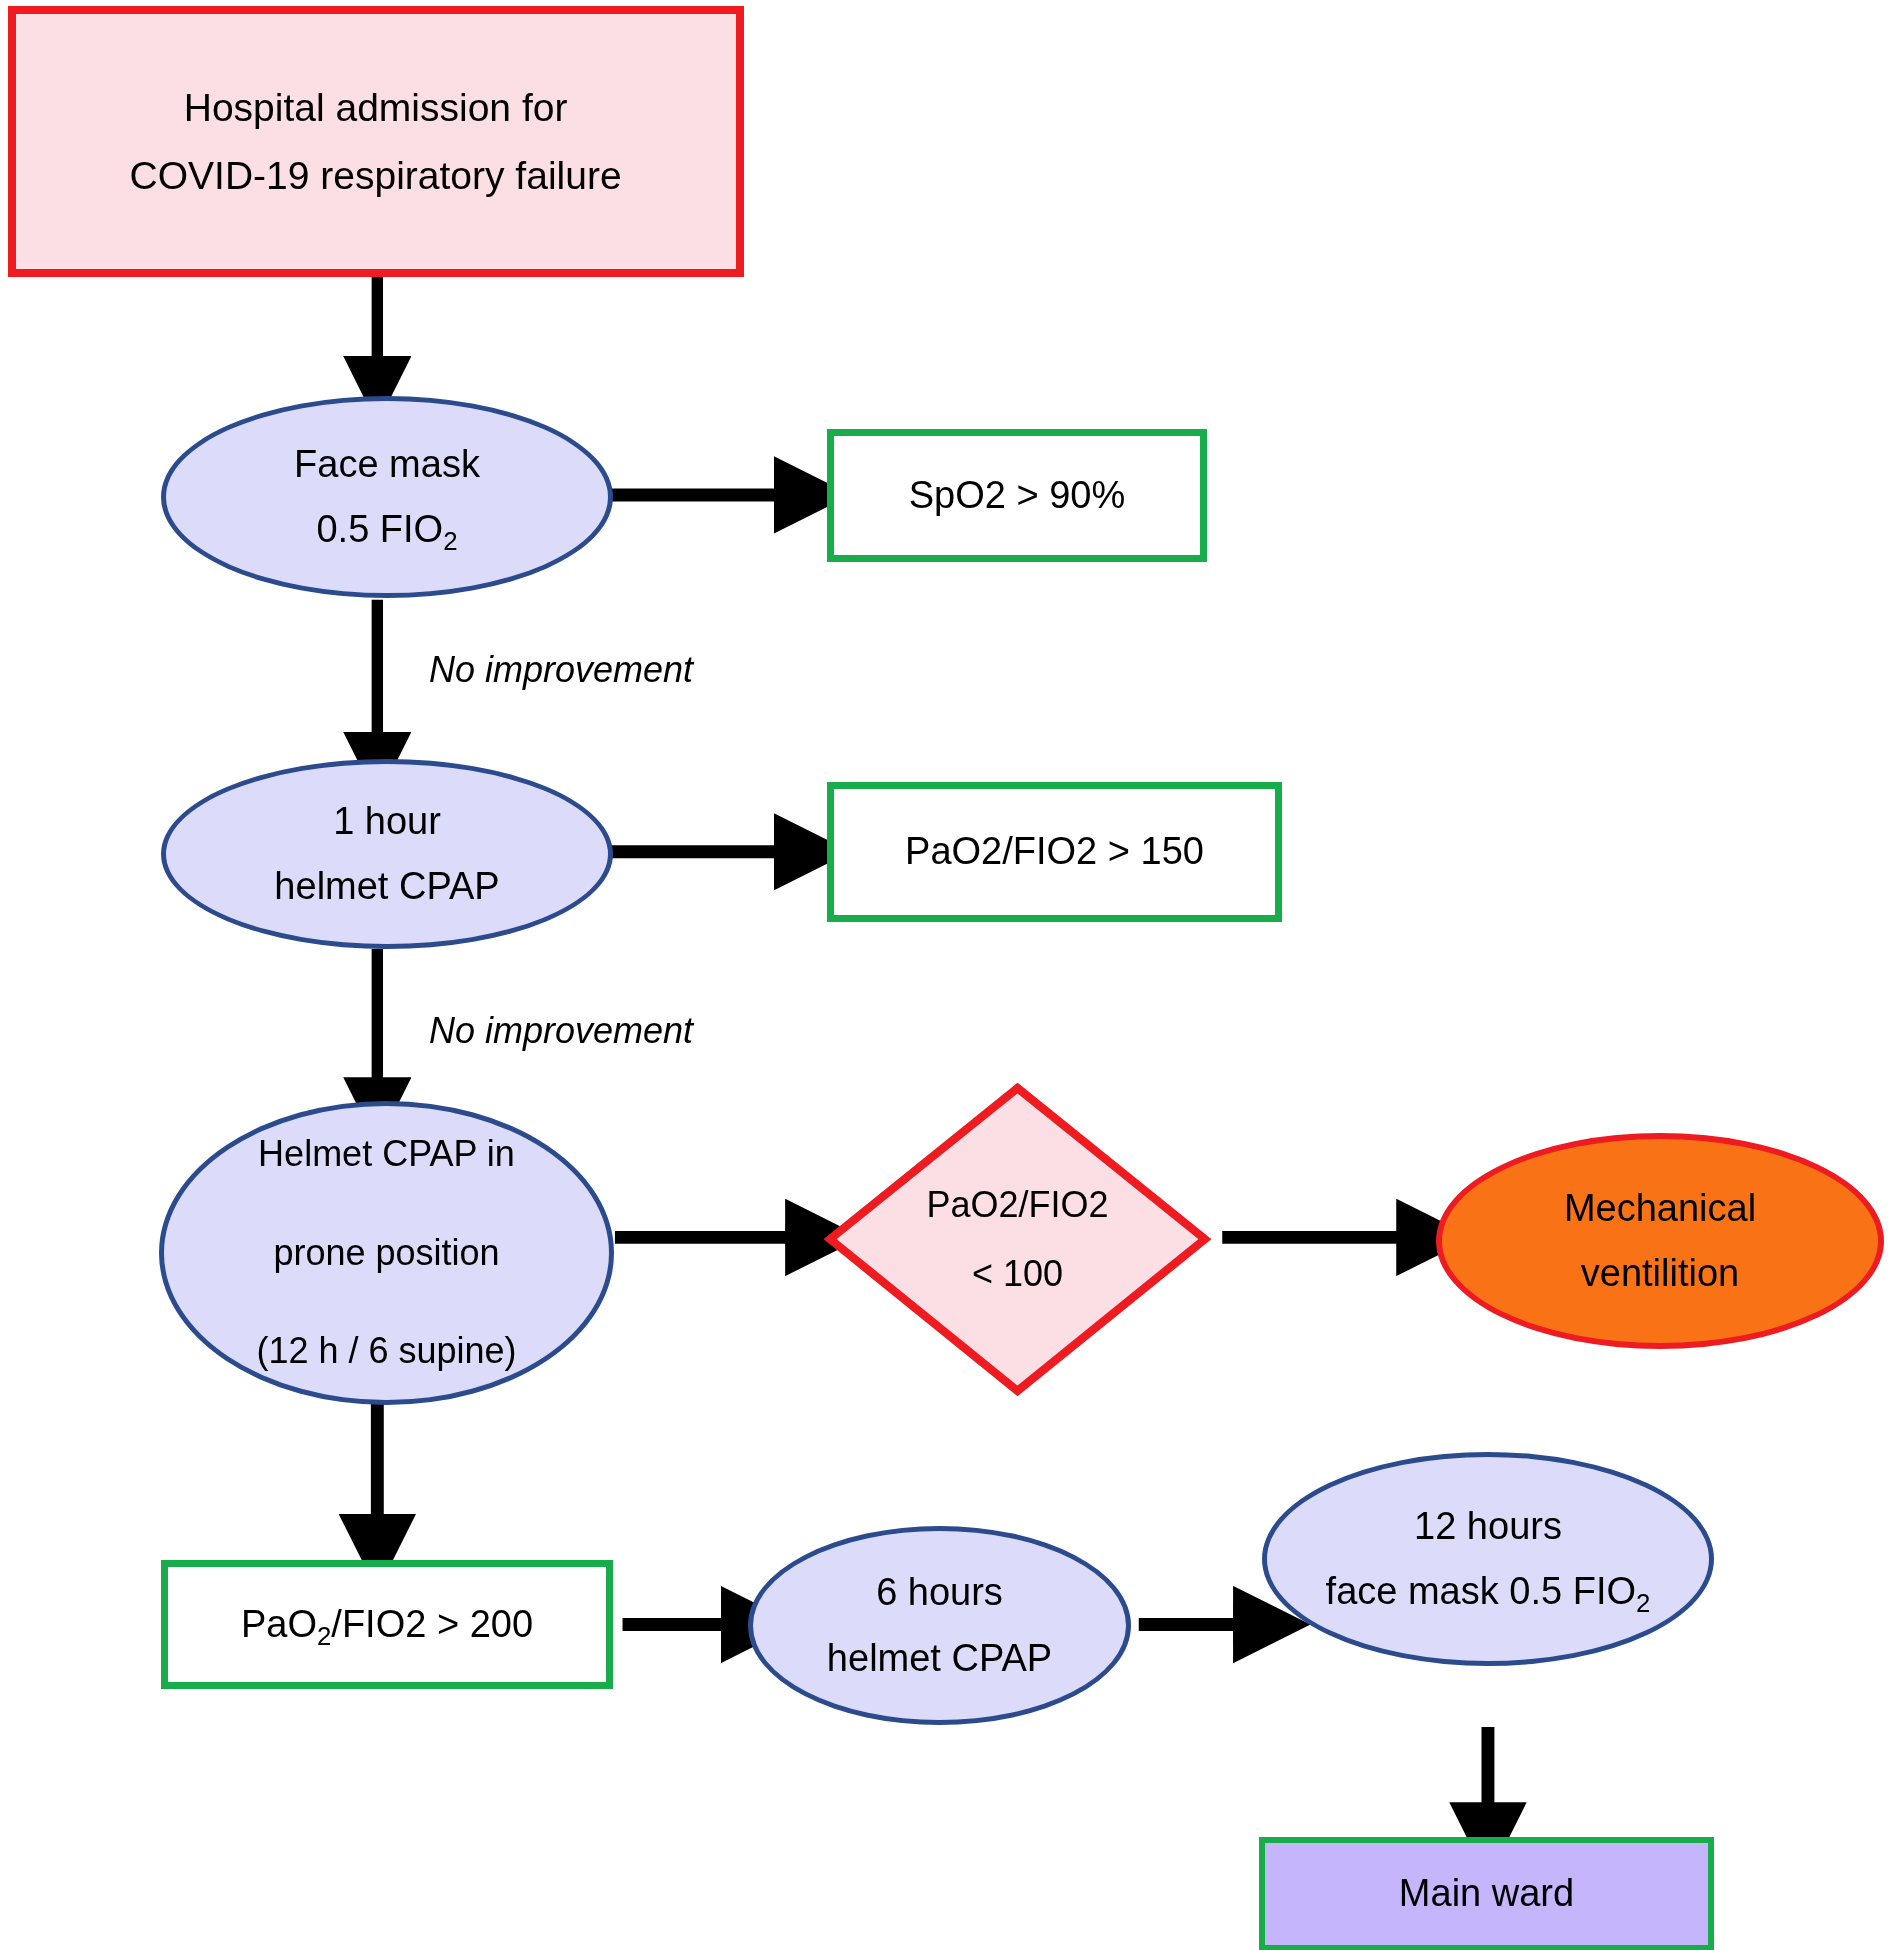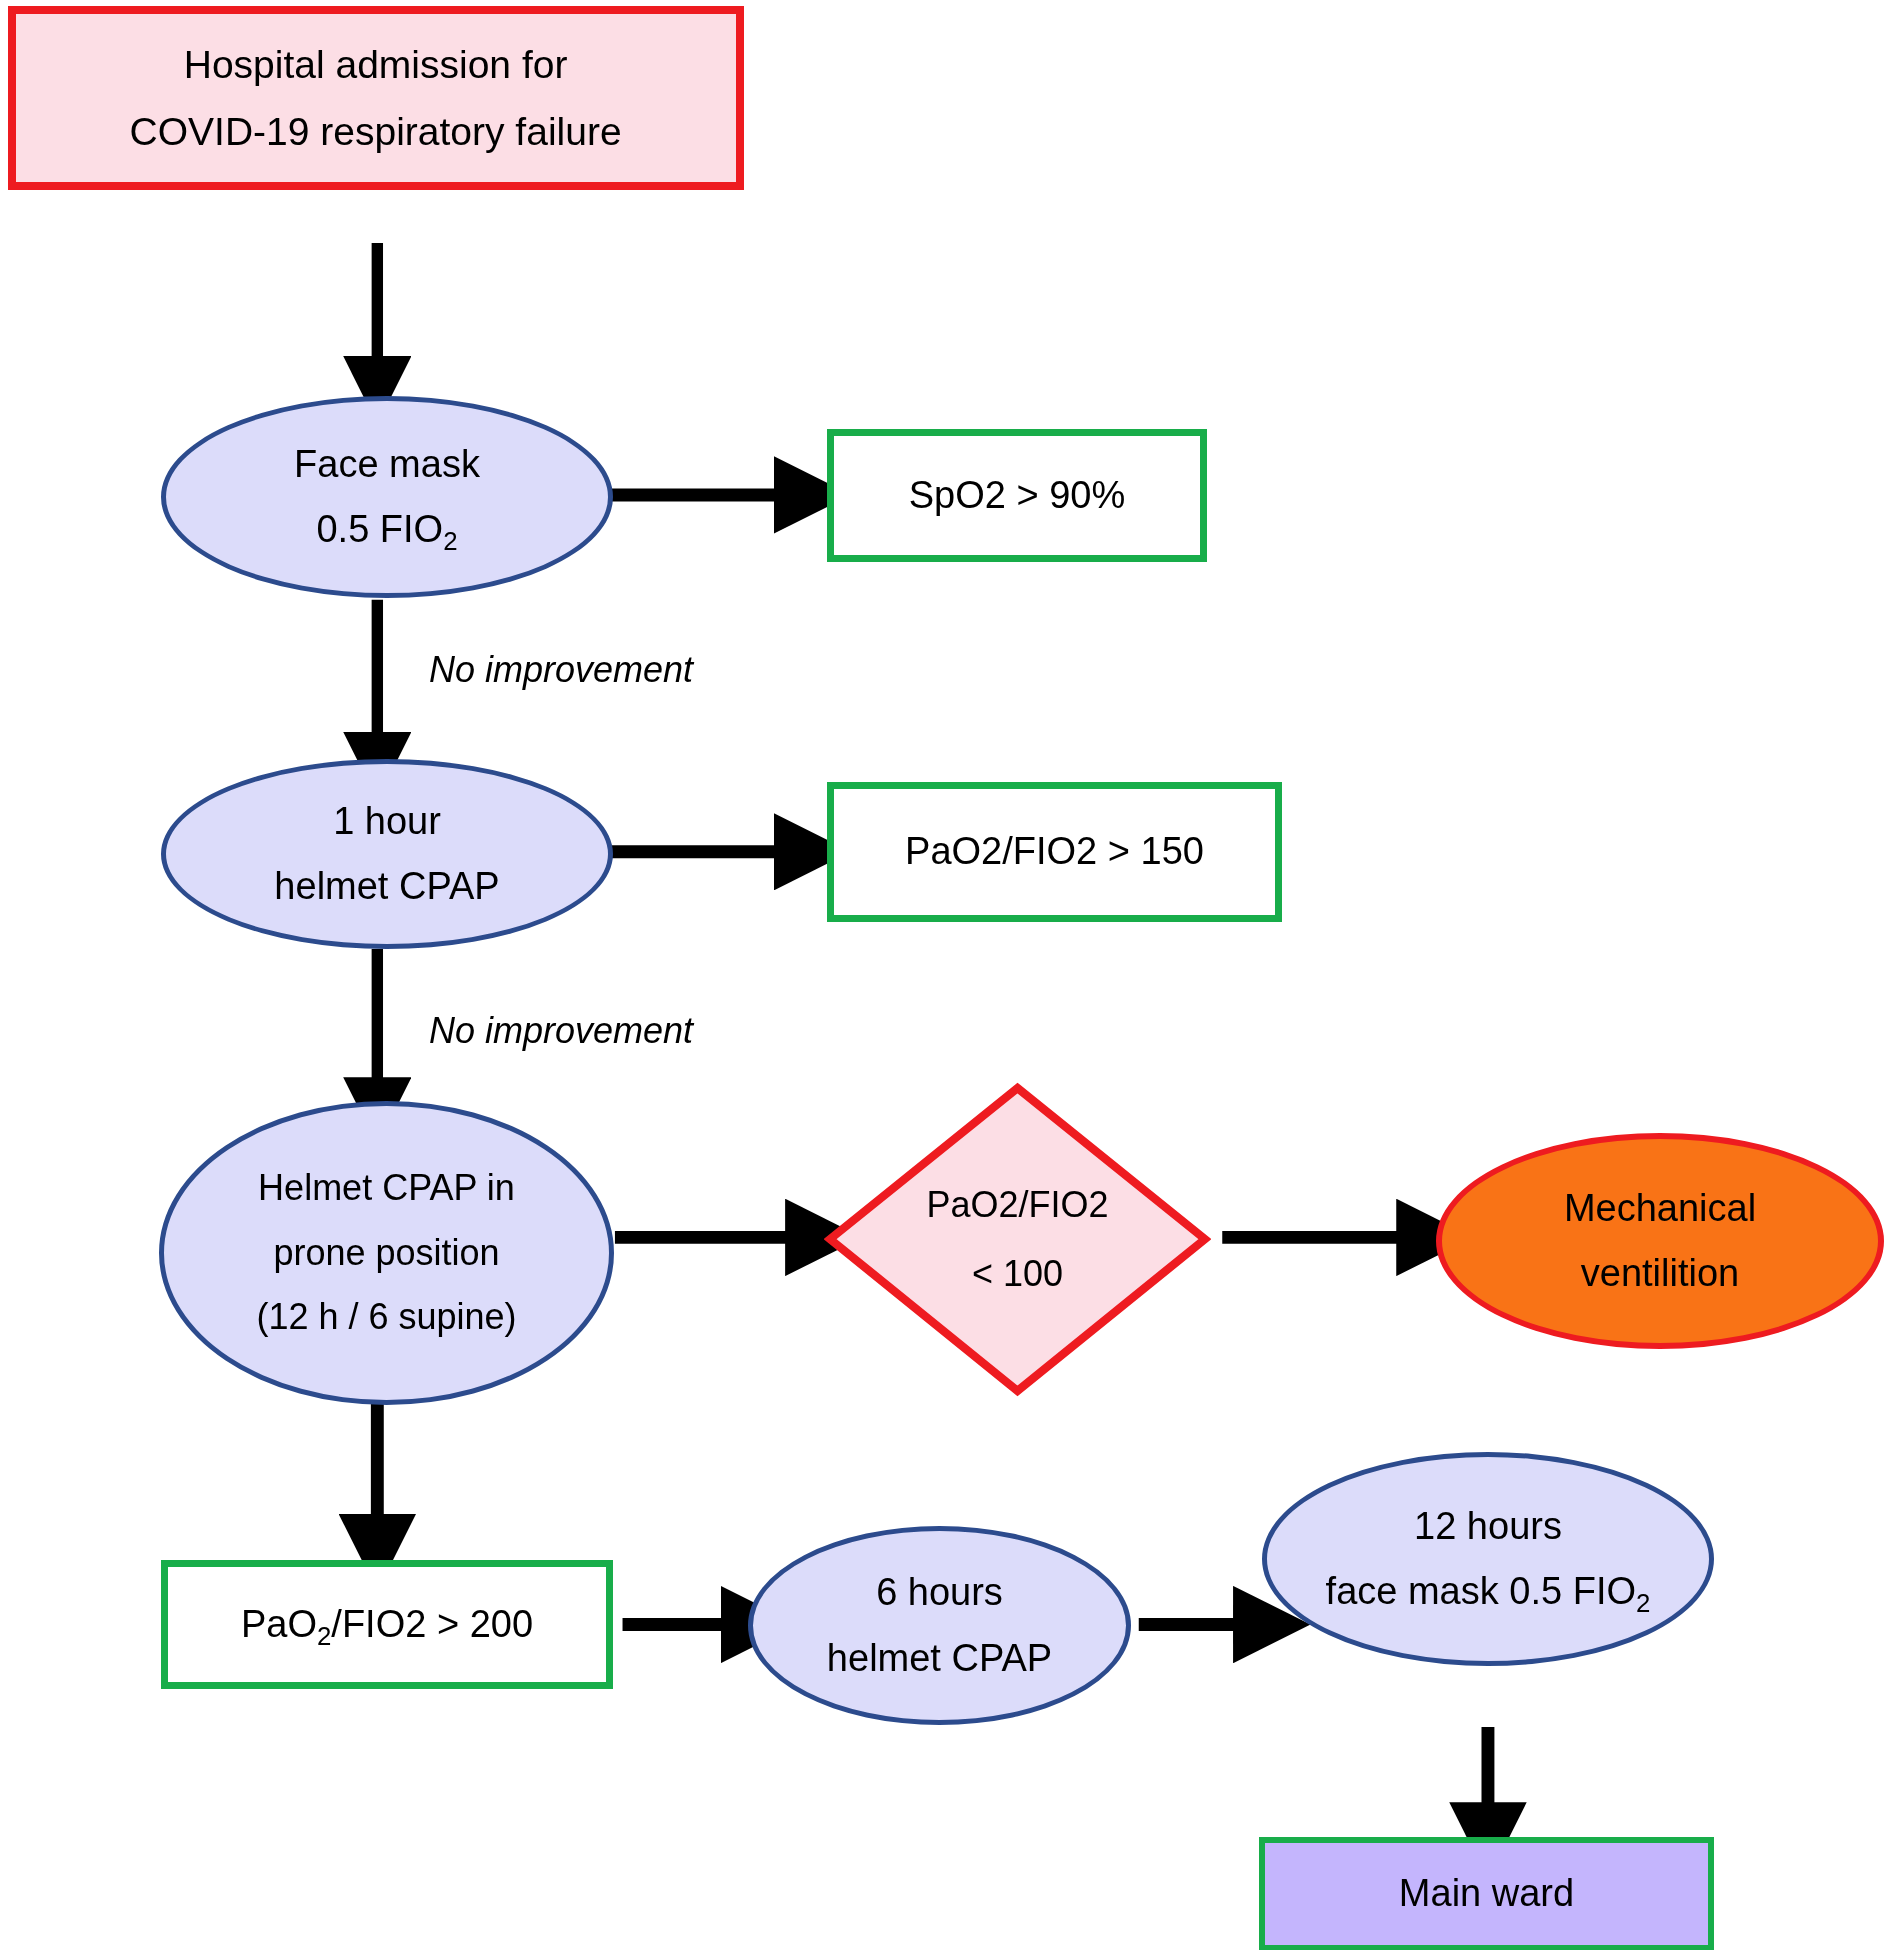--- a/index.html
+++ b/index.html
@@ -127,21 +127,21 @@
 
     <line x1="497" y1="1835" x2="497" y2="2035" stroke="#000" stroke-width="17" marker-end="url(#ah)"></line>
 
     <line x1="820" y1="2140" x2="990" y2="2140" stroke="#000" stroke-width="17" marker-end="url(#ah)"></line>
 
     <line x1="1500" y1="2140" x2="1665" y2="2140" stroke="#000" stroke-width="17" marker-end="url(#ah)"></line>
 
     <line x1="1960" y1="2275" x2="1960" y2="2415" stroke="#000" stroke-width="17" marker-end="url(#ah)"></line>
   </svg>
 
-  <div class="node rect-red t-52" style="left:7.6px; top:6px; width:736px; height:184px;">
+  <div class="node rect-red t-52" style="left:7.6px; top:6px; width:736px; height:271px;">
     <span class="line">Hospital admission for</span>
     <span class="line">COVID-19 respiratory failure</span>
   </div>
 
   <div class="node ellipse-blue t-50" style="left:161px; top:396px; width:452px; height:202px;align-items:center;">
     <span class="line">Face mask</span>
     <span class="line"><span>0.5 FIO</span><sub>2</sub></span>
   </div>
 
   <div class="node rect-green-hollow t-50" style="left:827px; top:429px; width:380px; height:133px;">
@@ -154,21 +154,21 @@
     <span class="line">1 hour</span>
     <span class="line">helmet CPAP</span>
   </div>
 
   <div class="node rect-green-hollow t-50" style="left:827px; top:782px; width:455px; height:140px;">
     <span class="line">PaO2/FIO2 &gt; 150</span>
   </div>
 
   <div class="edge-label" style="left:429px; top:1010px;">No improvement</div>
 
-  <div class="node ellipse-blue t-48" style="left:159px; top:1101px; width:455px; height:304px; line-height:1.80;">
+  <div class="node ellipse-blue t-48" style="left:159px; top:1101px; width:455px; height:304px; line-height:1.80;gap:34px;">
     <span class="line">Helmet CPAP in</span>
     <span class="line">prone position</span>
     <span class="line">(12 h / 6 supine)</span>
   </div>
 
   <div class="diamond-wrap" style="left:824px; top:1082px; width:387px; height:315px;">
     <svg width="387" height="315" viewBox="0 0 510 415" xmlns="http://www.w3.org/2000/svg">
       <polygon points="255,8 502,207 255,407 8,207" fill="#fcdee5" stroke="#ee1b20" stroke-width="11"></polygon>
     </svg>
     <div class="diamond-label t-48">

